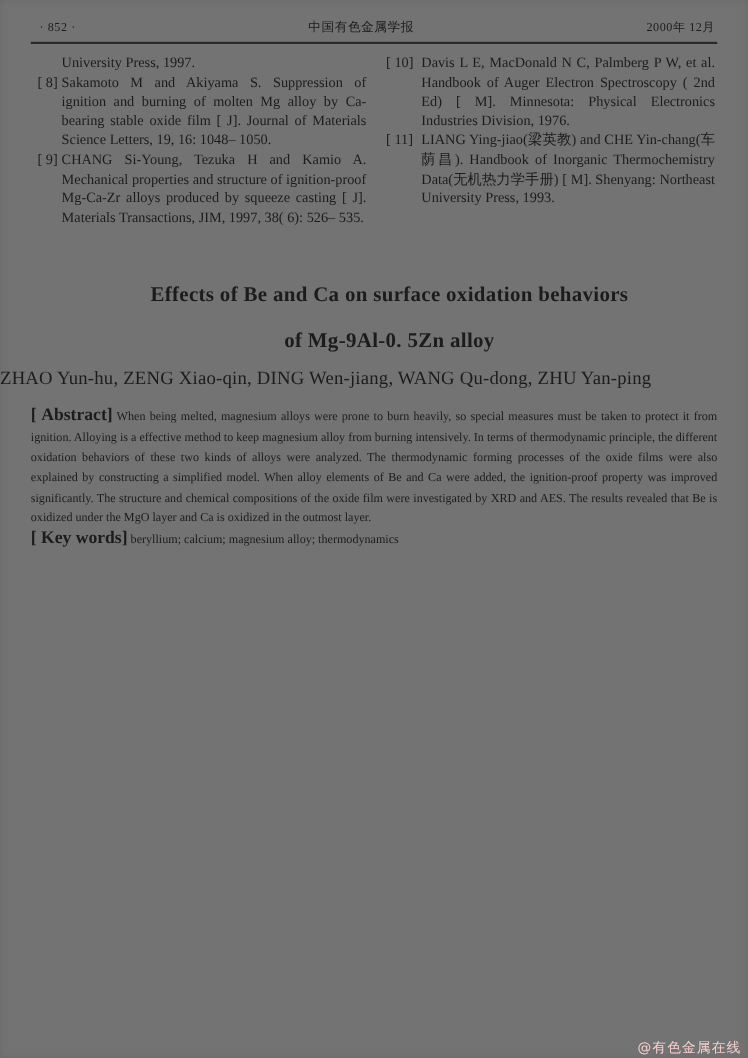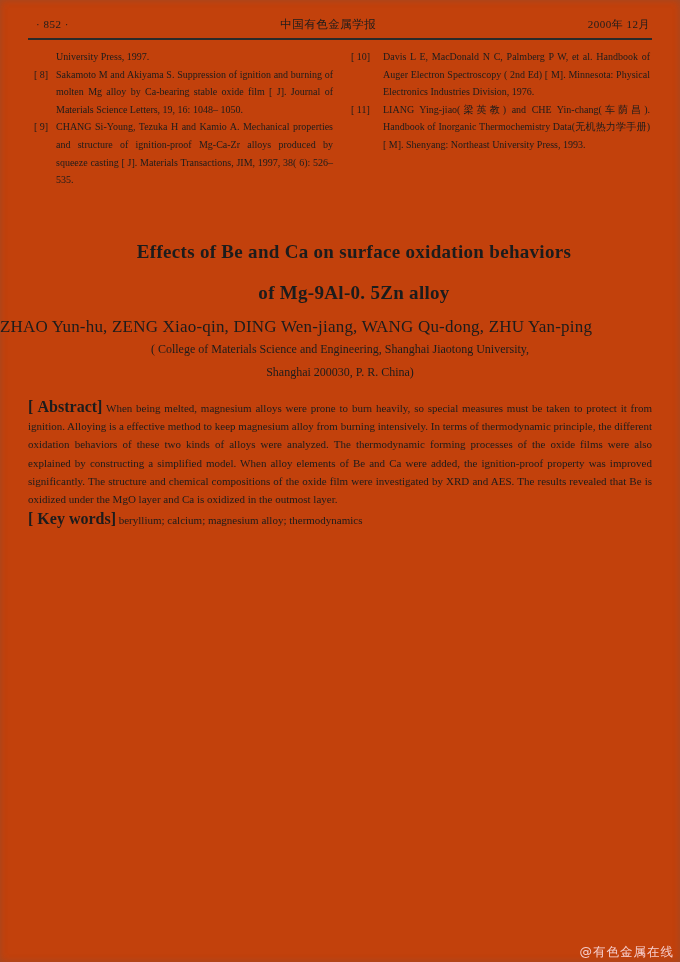--- a/index.html
+++ b/index.html
@@ -1,21 +1,21 @@
 <!DOCTYPE html>
 <html><head>
 <meta charset="utf-8">
 <style>
   html, body { margin: 0; padding: 0; background: #e8e8e6; }
   .page {
     position: relative;
     width: 680px;
     height: 962px;
     margin: 0 auto;
-    background: #c2410c;
+    background: #737373;
     font-family: "Liberation Serif", "DejaVu Serif", serif;
     color: #1c1c1c;
     box-sizing: border-box;
     box-shadow: inset 0 0 7px rgba(90,90,90,0.35);
     overflow: hidden;
   }
   
   .running-head {
     display: flex;
     justify-content: space-between;
@@ -28,21 +28,21 @@
   .head-rule {
     border: none;
     border-top: 2px solid #2a2a2a;
     margin: 6px 28px 0 28px;
   }
   
   .refs {
     display: flex;
     gap: 18px;
     margin: 8px 30px 0 34px;
-    font-size: 10px;
+    font-size: 13px;
     line-height: 17.6px;
     text-align: justify;
   }
   .refs .col { flex: 1 1 0; }
   .ref { position: relative; }
   .col-left  .ref { padding-left: 22px; }
   .col-right .ref { padding-left: 32px; }
   .ref-label { position: absolute; left: 0; top: 0; }
   
   .article-title {
@@ -132,24 +132,20 @@
       </div>
     </div>
   </div>
 
   <div class="article-title">
     <div>Effects of Be and Ca on surface oxidation behaviors</div>
     <div>of Mg-9Al-0. 5Zn alloy</div>
   </div>
 
   <div class="authors">ZHAO Yun-hu, ZENG Xiao-qin, DING Wen-jiang, WANG Qu-dong, ZHU Yan-ping</div>
-  <div class="affiliation">
-    <div>( College of Materials Science and Engineering, Shanghai Jiaotong University,</div>
-    <div>Shanghai 200030, P. R. China)</div>
-  </div>
 
   <div class="abstract">
     <span class="block-label">[ Abstract]</span>
     <span>When being melted, magnesium alloys were prone to burn heavily, so special measures must be taken to protect it from ignition. Alloying is a effective method to keep magnesium alloy from burning intensively. In terms of thermodynamic principle, the different oxidation behaviors of these two kinds of alloys were analyzed. The thermodynamic forming processes of the oxide films were also explained by constructing a simplified model. When alloy elements of Be and Ca were added, the ignition-proof property was improved significantly. The structure and chemical compositions of the oxide film were investigated by XRD and AES. The results revealed that Be is oxidized under the MgO layer and Ca is oxidized in the outmost layer.</span>
   </div>
 
   <div class="keywords">
     <span class="block-label">[ Key words]</span>
     <span>beryllium; calcium; magnesium alloy; thermodynamics</span>
   </div>

